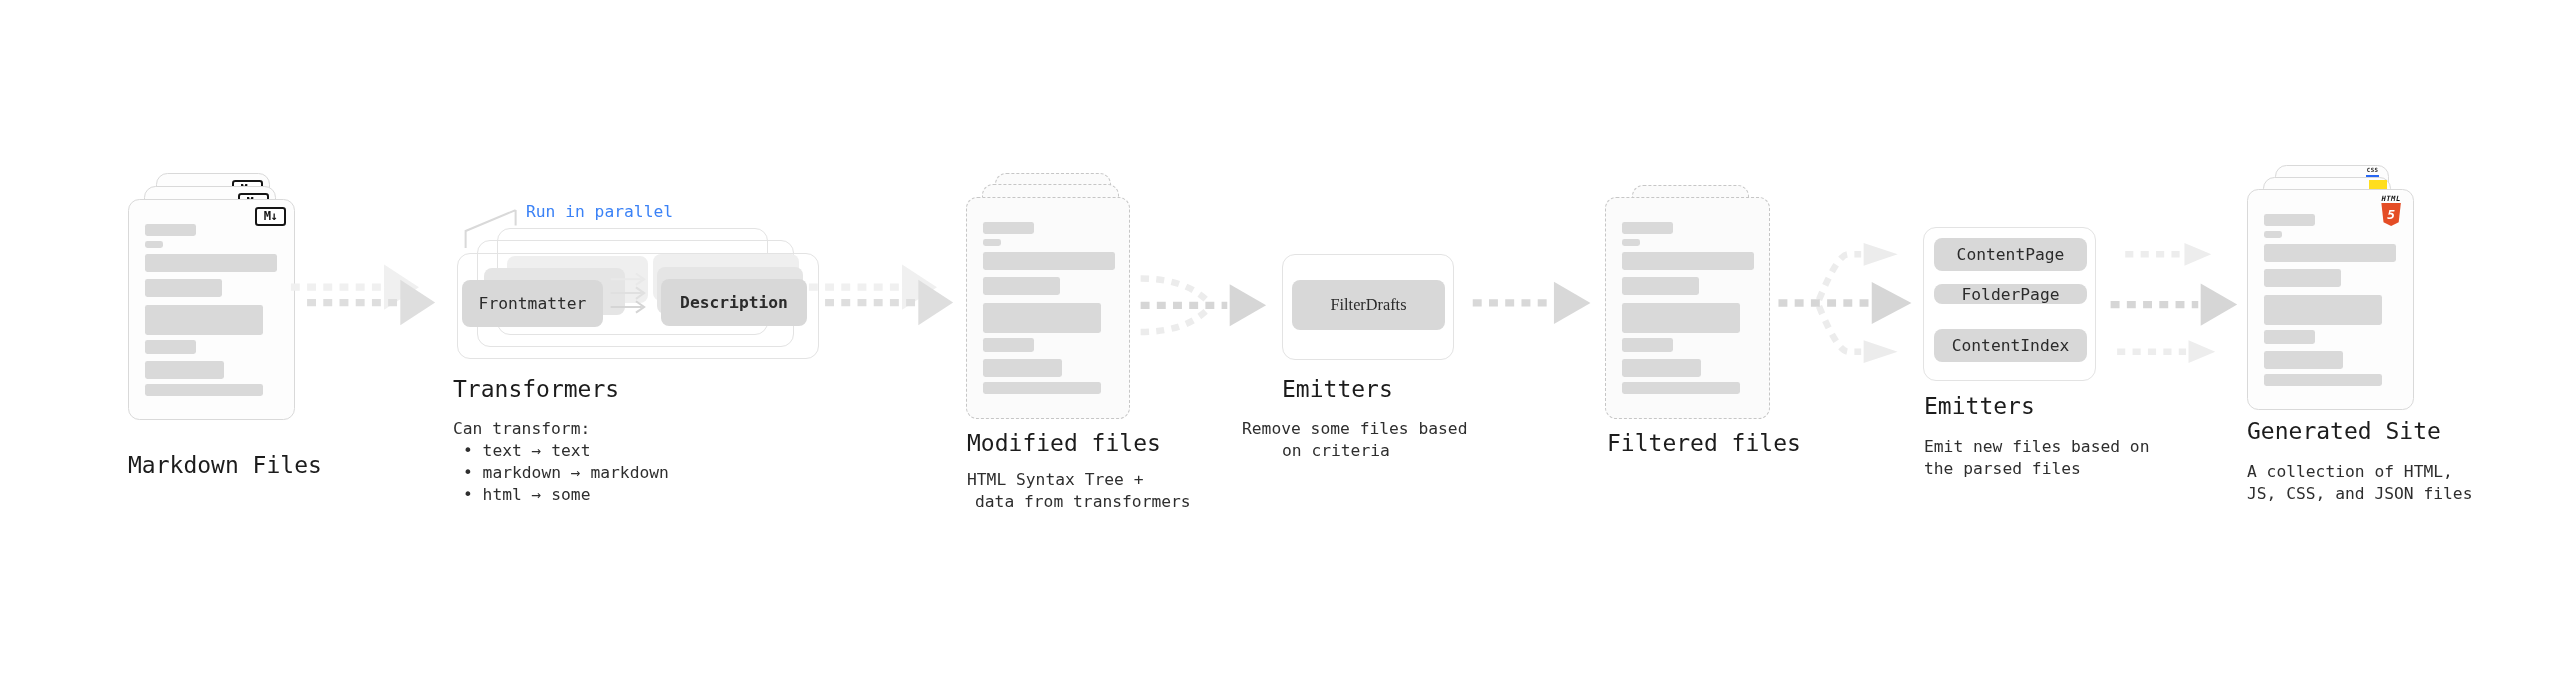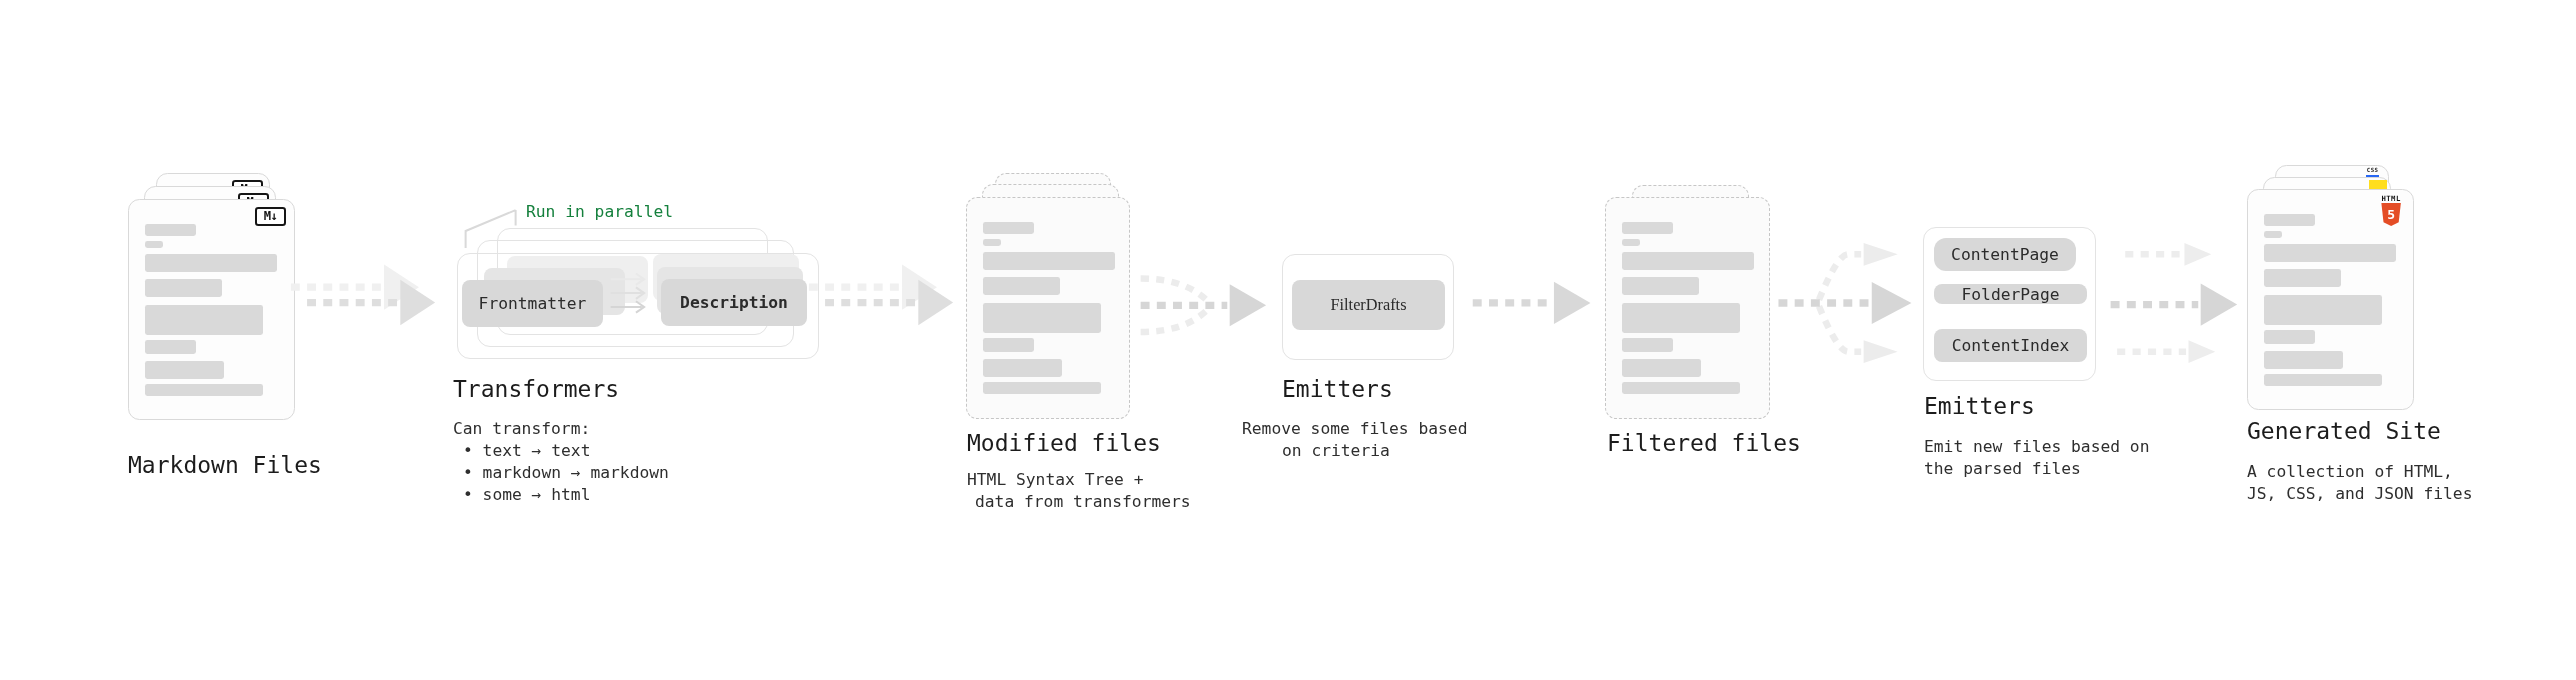--- a/index.html
+++ b/index.html
@@ -47,21 +47,21 @@
   .panel{position:absolute;box-sizing:border-box;border:1.6px solid #e3e3e3;border-radius:13px;}
   .panel.filled{background:#ffffff;}
   .node{position:absolute;background:#d8d8d8;border-radius:8.1px;color:#2b2b2b;
         font-size:16.3px;display:flex;align-items:center;justify-content:center;box-sizing:border-box;}
   .node.ghost1{background:#e5e5e5;}
   .node.ghost2{background:#efefef;}
 
   
   .title{position:absolute;font-size:23px;line-height:28px;color:#1c1c1c;white-space:nowrap;}
   .sub{position:absolute;font-size:16.3px;line-height:22px;color:#2e2e2e;white-space:nowrap;}
-  .annotation{position:absolute;font-size:16.3px;color:#15803d;white-space:nowrap;}
+  .annotation{position:absolute;font-size:16.3px;color:#3b82f6;white-space:nowrap;}
 </style>
 </head>
 <body>
 
 <div class="canvas">
 
   <div>
     <div class="peek" style="left:156px;top:173px;width:114px;height:65px;">
       <div class="md-badge" style="right:6.5px;top:5.7px;">M↓</div>
     </div>
@@ -122,21 +122,21 @@
         </g>
     </svg>
 
     <div class="node" style="left:462px;top:280px;width:141px;height:47px;">Frontmatter</div>
     <div class="node" style="left:661px;top:279px;width:146px;height:47px;font-weight:bold;">Description</div>
 
     <div class="title" style="left:453px;top:375px;">Transformers</div>
     <div class="sub" style="left:453px;top:418px;">Can transform:</div>
     <div class="sub" style="left:463px;top:440px;">• text → text</div>
     <div class="sub" style="left:463px;top:462px;">• markdown → markdown</div>
-    <div class="sub" style="left:463px;top:484px;">• some → html</div>
+    <div class="sub" style="left:463px;top:484px;">• html → some</div>
   </div>
 
   <svg class="abs" style="left:806px;top:262px;" width="163" height="77" viewBox="0 0 200 95">
     <g fill="none" stroke="#f0f0f0" stroke-width="9" stroke-dasharray="11 9">
       <path d="M 3,31 H 115"></path>
     </g>
     <polygon points="118,3 118,59 161,31" fill="#f0f0f0"></polygon>
     <g fill="none" stroke="#dedede" stroke-width="9" stroke-dasharray="11 9">
       <path d="M 23,50 H 135"></path>
     </g>
@@ -204,21 +204,21 @@
     <path d="M 53,86 Q 75,32 88,30 H 105" fill="none" stroke="#ececec" stroke-width="8" stroke-dasharray="10 9"></path>
     <polygon points="108,16 108,44 150,30" fill="#ececec"></polygon>
     <path d="M 53,94 Q 75,148 88,150 H 105" fill="none" stroke="#ececec" stroke-width="8" stroke-dasharray="10 9"></path>
     <polygon points="108,136 108,164 150,150" fill="#ececec"></polygon>
     <path d="M 3,90 H 114" fill="none" stroke="#d6d6d6" stroke-width="9" stroke-dasharray="11 9"></path>
     <polygon points="118,64 118,116 167,90" fill="#d6d6d6"></polygon>
   </svg>
 
   <div>
     <div class="panel filled" style="left:1923px;top:227px;width:173px;height:154px;"></div>
-    <div class="node" style="left:1934px;top:238px;width:142px;height:33px;border-radius:12px;">ContentPage</div>
+    <div class="node" style="left:1934px;top:238px;width:153px;height:33px;">ContentPage</div>
     <div class="node" style="left:1934px;top:284px;width:153px;height:20px;">FolderPage</div>
     <div class="node" style="left:1934px;top:329px;width:153px;height:33px;">ContentIndex</div>
     <div class="title" style="left:1924px;top:392px;">Emitters</div>
     <div class="sub" style="left:1924px;top:436px;">Emit new files based on</div>
     <div class="sub" style="left:1924px;top:458px;">the parsed files</div>
   </div>
 
   <svg class="abs" style="left:2109px;top:234px;" width="142" height="138" viewBox="0 0 175 170">
     <path d="M 20,25 H 90" fill="none" stroke="#ededed" stroke-width="8" stroke-dasharray="10 9"></path>
     <polygon points="93,11 93,39 126,25" fill="#ededed"></polygon>
@@ -231,21 +231,21 @@
   <div>
     <div class="peek" style="left:2275px;top:165px;width:114px;height:65px;">
       <div class="css-badge" style="right:8.1px;top:2.4px;">
         <div class="word">CSS</div>
         <div class="underline"></div>
       </div>
     </div>
     <div class="peek" style="left:2263px;top:177px;width:128px;height:65px;">
       <div class="js-badge" style="right:3.3px;top:2.4px;"></div>
     </div>
-    <div class="card" style="left:2247px;top:189px;">
+    <div class="card" style="left:2247px;top:189px;font-style:italic;">
       <div class="html5-badge" style="right:11.4px;top:4.9px;">
         <div class="word">HTML</div>
         <div class="shield">
             <span>5</span>
           </div>
       </div>
       <div class="bars">
         <div class="bar b1"></div>
         <div class="bar b2"></div>
         <div class="bar b3"></div>

